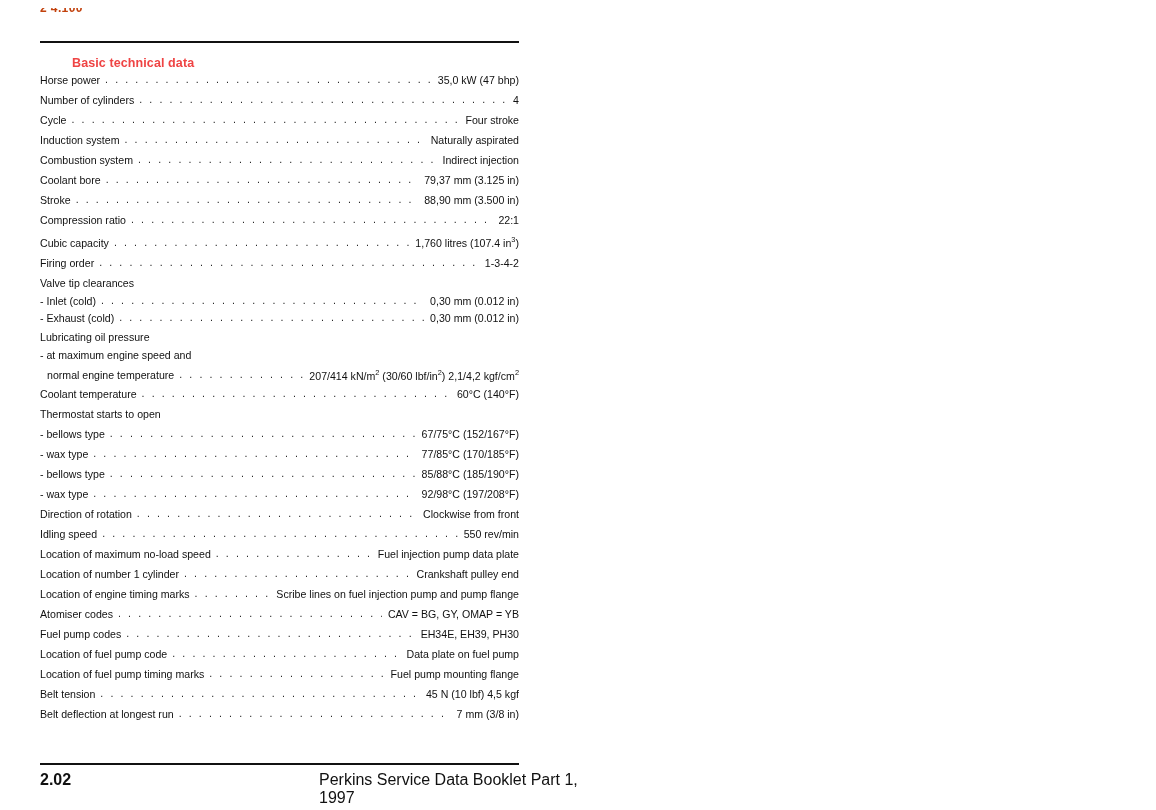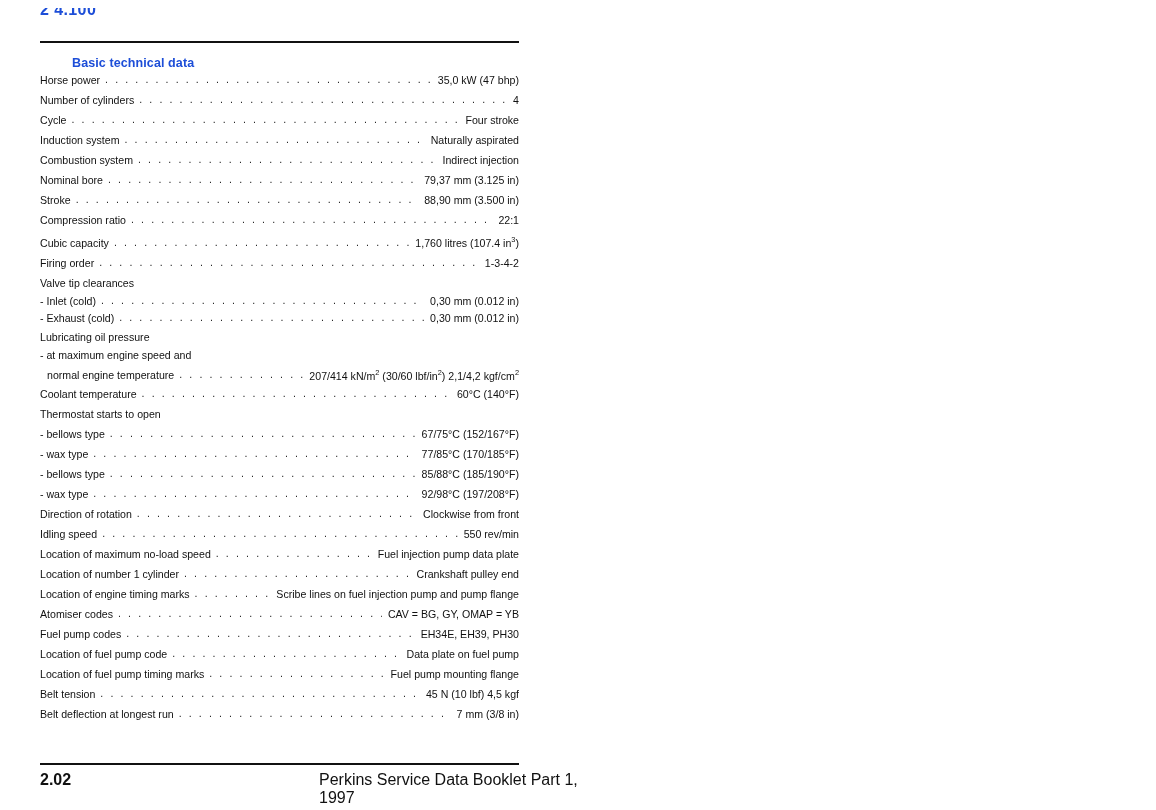--- a/index.html
+++ b/index.html
@@ -9,32 +9,32 @@
     color:#111111;
     -webkit-font-smoothing:antialiased;
   }
   .page{position:absolute;top:0;height:810px;}
   .page-left{left:0;width:578px;}
   .page-right{left:578px;width:578px;}
 
   
   .clip-head{
     position:absolute;left:40px;top:8px;width:200px;height:16px;
-    overflow:hidden;font-size:16px;font-weight:bold;color:#1d4ed8;
+    overflow:hidden;font-size:12px;font-weight:bold;color:#c2410c;
     letter-spacing:.4px;
   }
   .clip-head span{display:block;margin-top:-7px;}
   .rule{
     position:absolute;height:2px;background:#111;
   }
   .rule.top-l{left:40px;top:41px;width:479px;}
   .rule.bot-l{left:40px;top:763px;width:479px;}
 
   .h2{
-    position:absolute;font-size:12.5px;font-weight:bold;color:#1d4ed8;
+    position:absolute;font-size:12.5px;font-weight:bold;color:#ef4444;
     letter-spacing:.1px;
     padding-left:32px;
   }
 
   
   .spec-list{position:absolute;left:40px;top:70px;width:479px;font-size:10.6px;}
   .spec-row{
     display:flex;align-items:baseline;width:479px;
     line-height:20px;white-space:nowrap;
   }
@@ -90,21 +90,21 @@
         <span class="spec-label">Induction system</span>
         <span class="spec-dots">. . . . . . . . . . . . . . . . . . . . . . . . . . . . . . . . . . . . . . . . . . . . . . . . . . . . . . . . . . . . . . . . . . . . . . . . . . . . . . . . . . . . . . . . . . . . . . . . . . . . . . . . . . . . . . . . . . . . . . . . . . . . . . . . . . . . . . . . . . . . </span>
         <span class="spec-val">Naturally aspirated</span>
       </div>
       <div class="spec-row">
         <span class="spec-label">Combustion system</span>
         <span class="spec-dots">. . . . . . . . . . . . . . . . . . . . . . . . . . . . . . . . . . . . . . . . . . . . . . . . . . . . . . . . . . . . . . . . . . . . . . . . . . . . . . . . . . . . . . . . . . . . . . . . . . . . . . . . . . . . . . . . . . . . . . . . . . . . . . . . . . . . . . . . . . . . </span>
         <span class="spec-val">Indirect injection</span>
       </div>
       <div class="spec-row">
-        <span class="spec-label">Nominal bore</span>
+        <span class="spec-label">Coolant bore</span>
         <span class="spec-dots">. . . . . . . . . . . . . . . . . . . . . . . . . . . . . . . . . . . . . . . . . . . . . . . . . . . . . . . . . . . . . . . . . . . . . . . . . . . . . . . . . . . . . . . . . . . . . . . . . . . . . . . . . . . . . . . . . . . . . . . . . . . . . . . . . . . . . . . . . . . . </span>
         <span class="spec-val">79,37 mm (3.125 in)</span>
       </div>
       <div class="spec-row">
         <span class="spec-label">Stroke</span>
         <span class="spec-dots">. . . . . . . . . . . . . . . . . . . . . . . . . . . . . . . . . . . . . . . . . . . . . . . . . . . . . . . . . . . . . . . . . . . . . . . . . . . . . . . . . . . . . . . . . . . . . . . . . . . . . . . . . . . . . . . . . . . . . . . . . . . . . . . . . . . . . . . . . . . . </span>
         <span class="spec-val">88,90 mm (3.500 in)</span>
       </div>
       <div class="spec-row">
         <span class="spec-label">Compression ratio</span>

